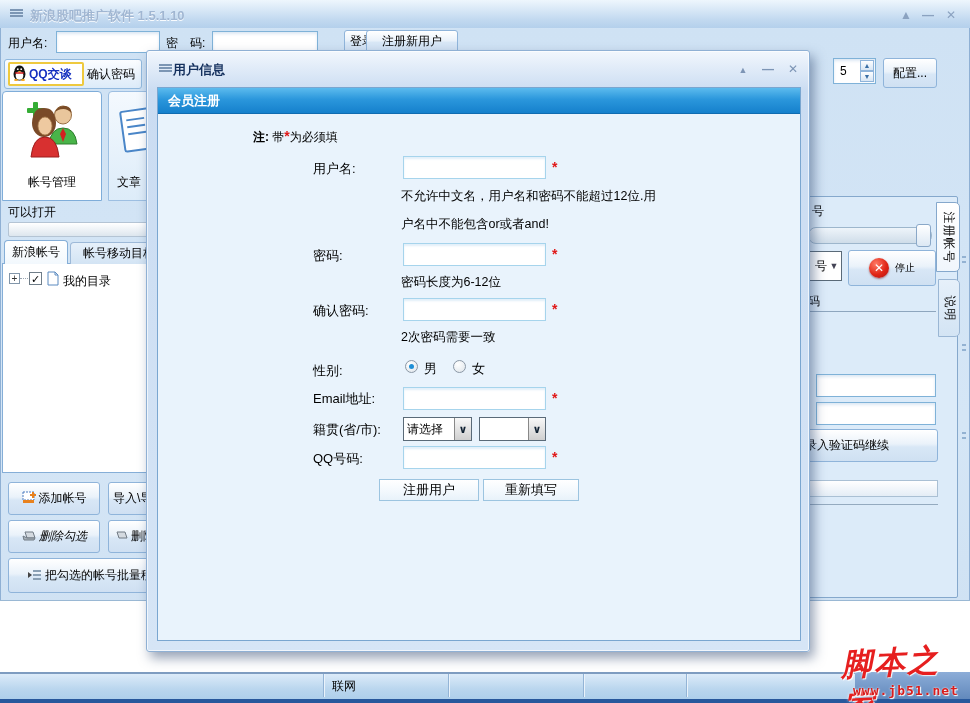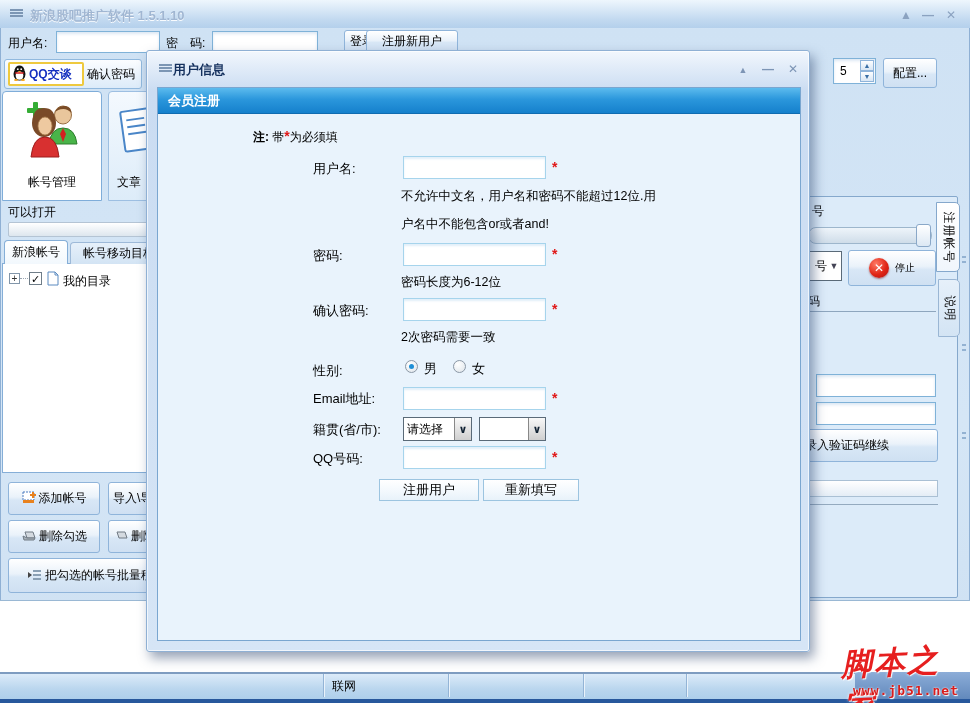--- a/index.html
+++ b/index.html
@@ -208,21 +208,21 @@
         <rect x="1" y="1" width="11" height="8" fill="#fff" stroke="#4a7ac0" stroke-dasharray="2 1"></rect>
         <rect x="1" y="9" width="11" height="3" fill="#e8821e"></rect>
         <path d="M11 1 v6 M8 4 h6" stroke="#e8821e" stroke-width="2"></path>
       </svg>
     </span>
     <span>添加帐号</span>
   </div>
   <div class="abs wbtn" style="left:108px; top:482px; width:48px; height:33px; overflow:hidden; justify-content:flex-start; padding-left:4px;">
     <span style="white-space:nowrap;">导入\导</span>
   </div>
-  <div class="abs wbtn" style="left:8px; top:520px; width:92px; height:33px; gap:3px;">
+  <div class="abs wbtn" style="left:8px; top:520px; width:92px; height:33px; gap:3px;font-style:italic;">
     <span>
       <svg width="15" height="11" viewBox="0 0 15 11">
         <polygon points="4,2 12,2 14,8 6,8" fill="#d4dae0" stroke="#707a84"></polygon>
         <polygon points="2,6 6,8 14,8 13,10 3,10" fill="#aab4bc" stroke="#707a84"></polygon>
       </svg>
     </span>
     <span>删除勾选</span>
   </div>
   <div class="abs wbtn" style="left:108px; top:520px; width:48px; height:33px; overflow:hidden; justify-content:flex-start; padding-left:4px; gap:3px;">
     <span>

